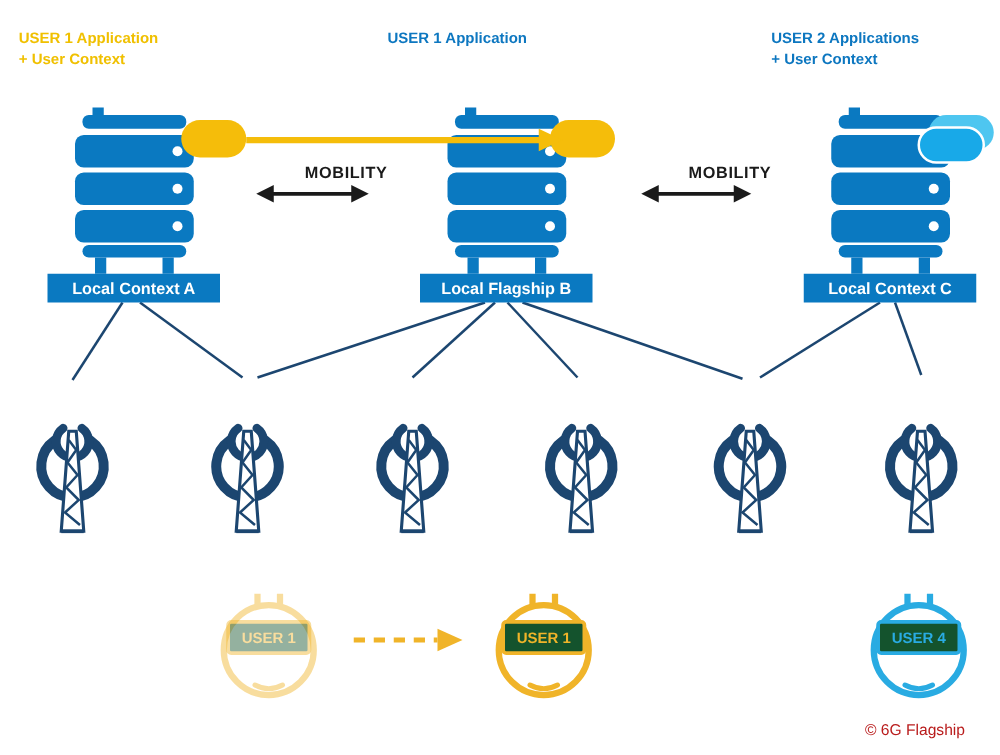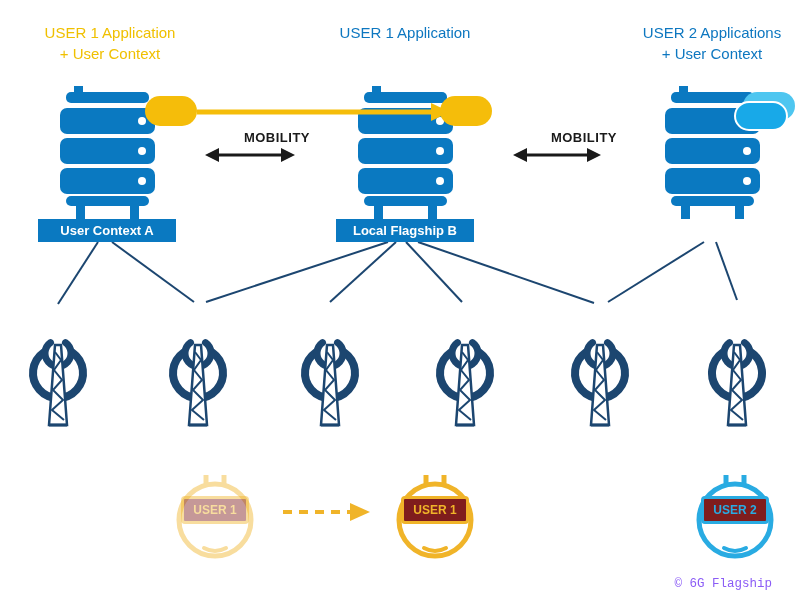--- a/index.html
+++ b/index.html
@@ -2,35 +2,35 @@
 <html><head>
 <meta charset="utf-8">
 <style>
   html,body{margin:0;padding:0;background:#fff;}
   .canvas{
     position:relative;width:800px;height:604px;background:#ffffff;
     font-family:"Liberation Sans",sans-serif;overflow:hidden;
   }
   .layer{position:absolute;left:0;top:0;width:800px;height:604px;}
   .abs{position:absolute;}
-  .caption{width:190px;text-align:center;font-weight:normal;font-size:15px;line-height:1.4;}
+  .caption{width:190px;text-align:left;font-weight:bold;font-size:12px;line-height:1.4;}
   .caption.gold{color:#F0C000;}
   .caption.blue{color:#0D77C0;}
   .ctx-box{
     width:138px;height:23px;background:#0A79C1;color:#ffffff;
     font-weight:bold;font-size:13px;line-height:23px;text-align:center;
   }
   .mobility{width:120px;text-align:right;font-weight:bold;font-size:13px;color:#1a1a1a;letter-spacing:.5px;}
   .user-badge{
-    width:62px;height:22px;background:#7f1d1d;border:3px solid #F0B429;border-radius:4px;
+    width:62px;height:22px;background:#14532d;border:3px solid #F0B429;border-radius:4px;
     color:#F0B429;font-weight:bold;font-size:12px;line-height:22px;text-align:center;
   }
   .user-badge.ghost{opacity:.45;}
   .user-badge.cyan{border-color:#29ABE2;color:#29ABE2;}
-  .credit{font-size:12.5px;color:#8b5cf6;font-family:Liberation Mono, monospace;}
+  .credit{font-size:12.5px;color:#b91c1c;}
 </style>
 </head>
 <body>
 
 <div class="canvas">
 
   <svg class="layer" viewBox="0 0 800 604">
     <defs>
 
       <g id="server" fill="#0A79C1">
@@ -124,21 +124,22 @@
     <div>USER 1 Application</div>
   </div>
   <div class="abs caption blue" style="left:617px;top:22px;">
     <div>USER 2 Applications</div>
     <div>+ User Context</div>
   </div>
 
   <div class="abs mobility" style="left:190px;top:130px;">MOBILITY</div>
   <div class="abs mobility" style="left:497px;top:130px;">MOBILITY</div>
 
-  <div class="abs ctx-box" style="left:38px;top:219px;">User Context A</div>
+  <div class="abs ctx-box" style="left:38px;top:219px;">Local Context A</div>
   <div class="abs ctx-box" style="left:336px;top:219px;">Local Flagship B</div>
+  <div class="abs ctx-box" style="left:643px;top:219px;">Local Context C</div>
 
   <div class="abs user-badge ghost" style="left:181px;top:496px;">USER 1</div>
   <div class="abs user-badge" style="left:401px;top:496px;">USER 1</div>
-  <div class="abs user-badge cyan" style="left:701px;top:496px;">USER 2</div>
+  <div class="abs user-badge cyan" style="left:701px;top:496px;">USER 4</div>
 
   <div class="abs credit" style="right:28px;top:577px;">© 6G Flagship</div>
 </div>
 
 </body></html>

